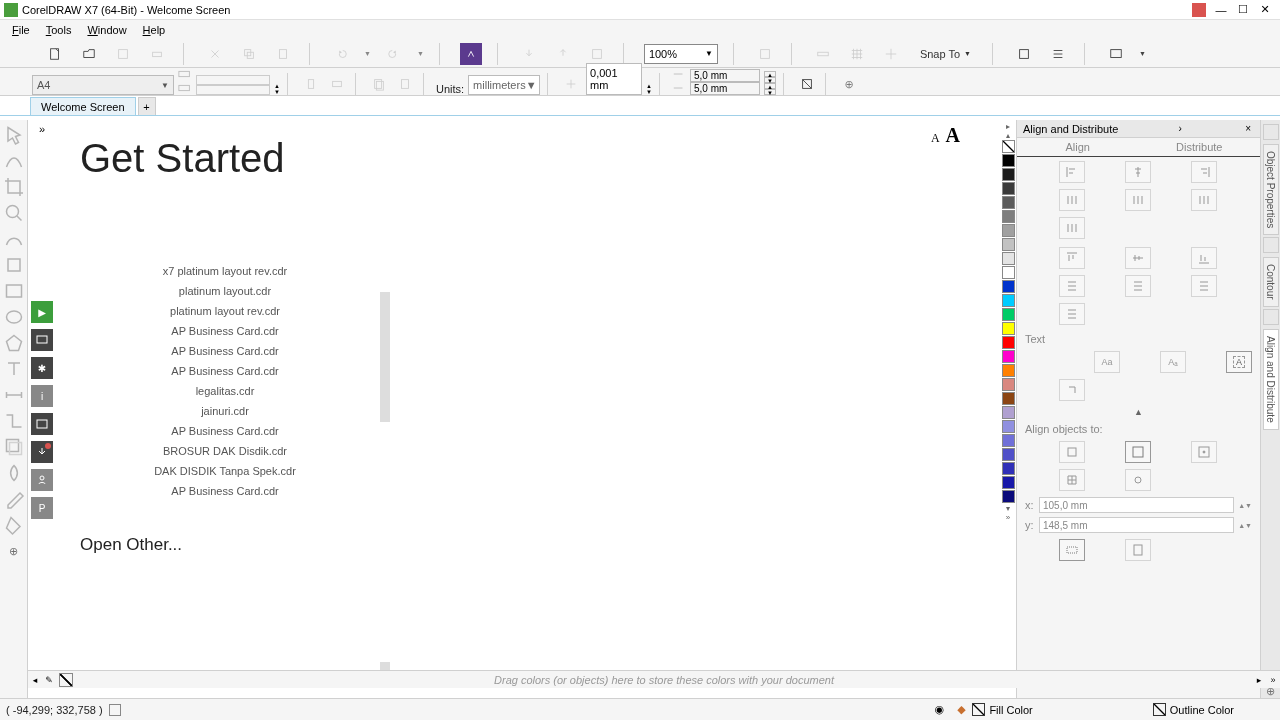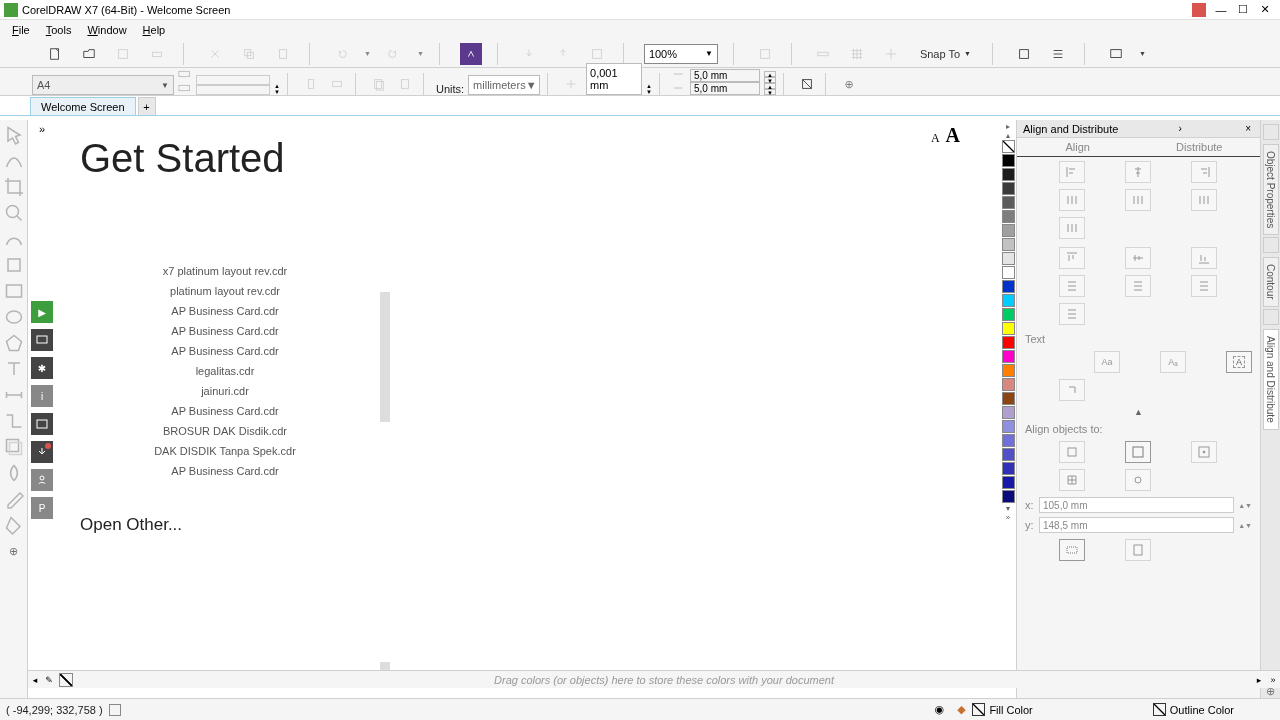--- a/index.html
+++ b/index.html
@@ -489,20 +489,21 @@
     </div>
 
     <div class="welcome-content">
       <div class="font-sz">
         <span class="sA">A</span>
         <span class="lA">A</span>
       </div>
       <h1 class="get-started">Get Started</h1>
       <div class="recent-list" id="recent-list">
           <div class="item">x7 platinum layout rev.cdr</div>
+          <div class="item">platinum layout.cdr</div>
           <div class="item">platinum layout rev.cdr</div>
           <div class="item">AP Business Card.cdr</div>
           <div class="item">AP Business Card.cdr</div>
           <div class="item">AP Business Card.cdr</div>
           <div class="item">legalitas.cdr</div>
           <div class="item">jainuri.cdr</div>
           <div class="item">AP Business Card.cdr</div>
           <div class="item">BROSUR DAK Disdik.cdr</div>
           <div class="item">DAK DISDIK Tanpa Spek.cdr</div>
           <div class="item">AP Business Card.cdr</div>

